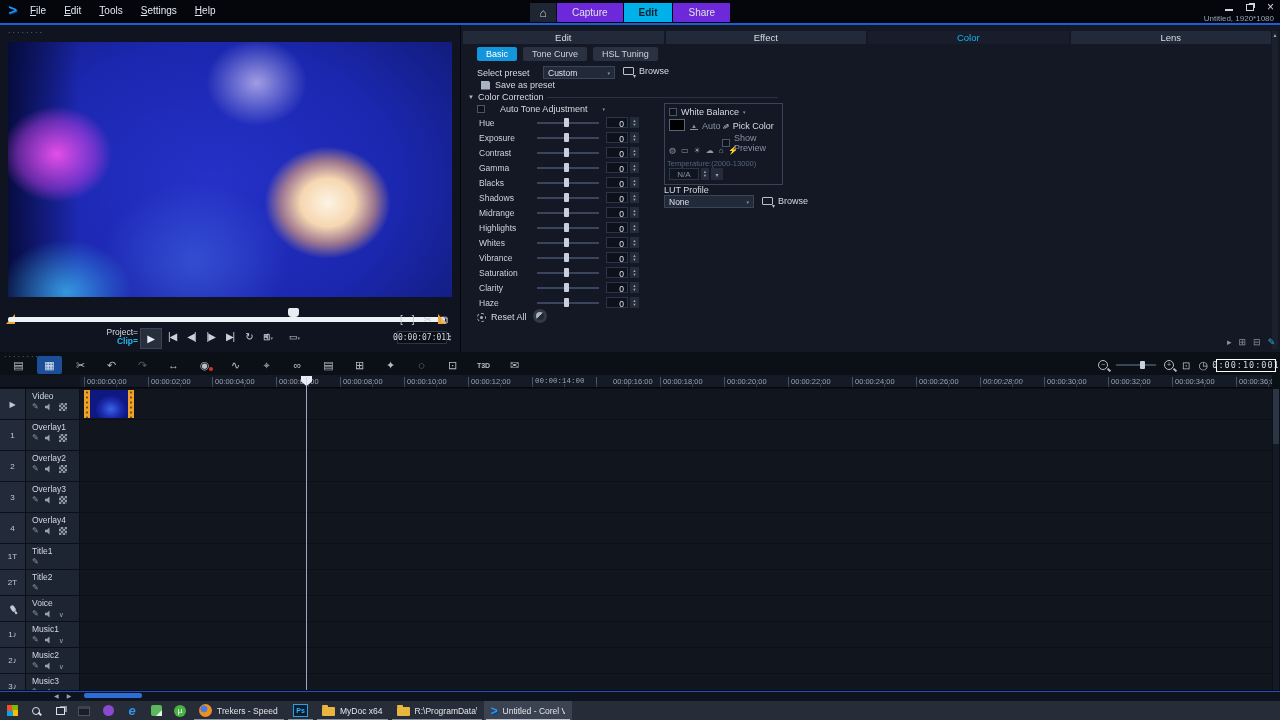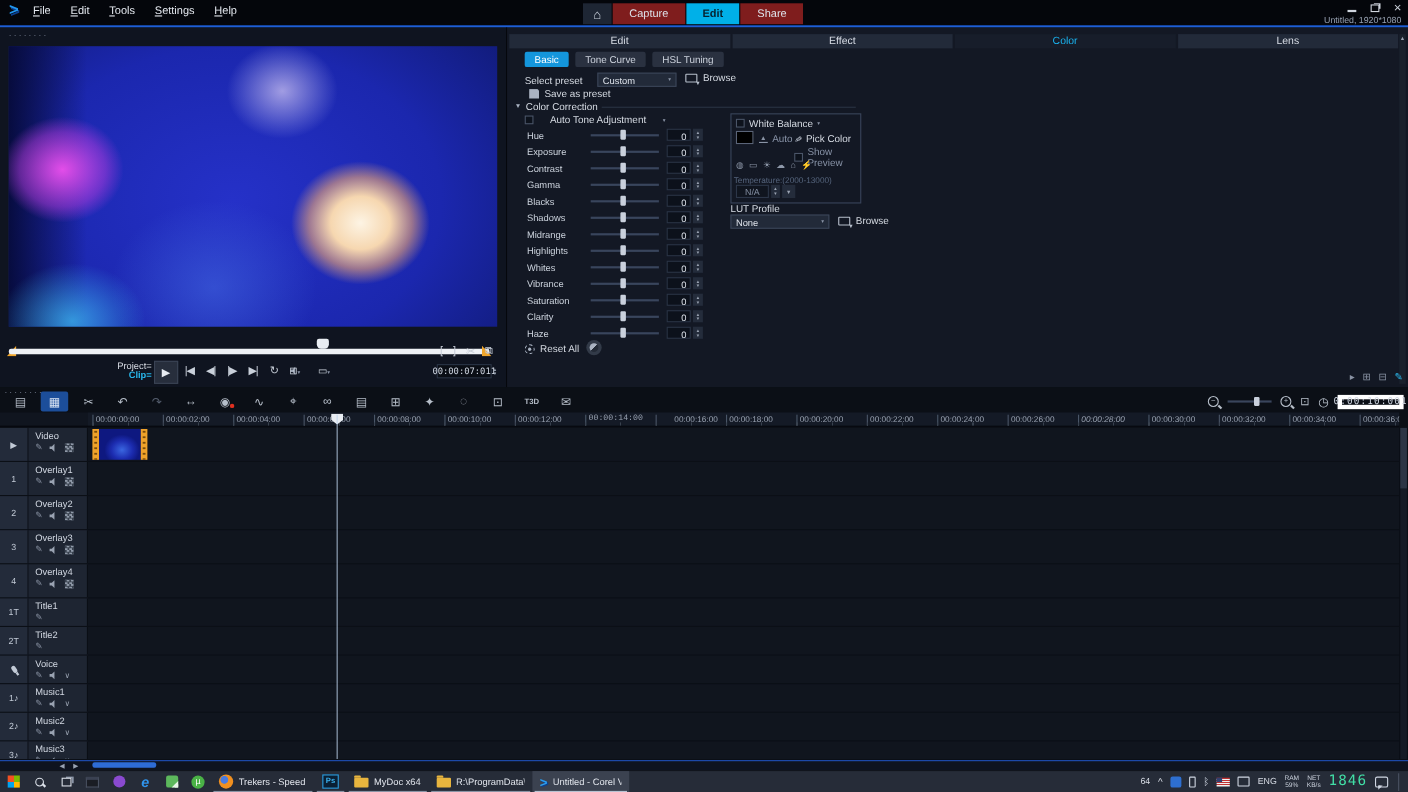--- a/index.html
+++ b/index.html
@@ -8,21 +8,21 @@
 .abs{position:absolute}
 u{text-decoration:underline}
 .mono{font-family:"DejaVu Sans Mono",monospace}
 
 #titlebar{left:0;top:0;width:1280px;height:25px;background:#04060b;border-bottom:2px solid #1d5ed6}
 #logo{left:8px;top:1px;font-style:italic;font-weight:bold;font-size:15px;color:#2196f0;text-shadow:1px 1px 0 #0a3f90}
 #menu-bar{left:30px;top:5px;display:flex;gap:18px}
 .menu-item{font-size:10px;color:#e4e8ef}
 #mode-tabs{left:530px;top:3px;display:flex;gap:1px;height:19px;align-items:stretch}
 .home-btn{width:26px;background:#1e2634;display:grid;place-items:center;color:#c8cfda;font-size:12px}
-.mode-tab{padding:0 15px;line-height:19px;background:#7f1d1d;color:#dde2ea;font-size:10px}
+.mode-tab{padding:0 15px;line-height:19px;background:#6d28d9;color:#dde2ea;font-size:10px}
 .mode-tab.active{background:#00b0e8;color:#06212e;font-weight:bold}
 #win-controls{right:6px;top:2px;display:flex;gap:13px;align-items:center;height:10px}
 .wc-min{width:8px;height:2px;background:#cfd5de;margin-top:5px}
 .wc-restore{width:8px;height:7px;border:1px solid #cfd5de;box-shadow:2px -2px 0 -1px #cfd5de}
 .wc-close{color:#cfd5de;font-size:12px;line-height:10px}
 #win-subtitle{right:6px;top:14px;font-size:8px;color:#98a2b2}
 
 #preview-pane{left:0;top:25px;width:461px;height:327px;background:#0f1420;border-right:1px solid #05070c}
 .grip-dots{color:#646c7c;font-size:9px;letter-spacing:2px;line-height:5px}
 #video{left:8px;top:17px;width:444px;height:255px;background:
@@ -94,21 +94,21 @@
 .tbi.active{background:#1c4e9a;border-radius:2px;color:#dce6f4}
 .tbi.dim{color:#555e6e}
 .tbi.accent::after{content:'';position:absolute;right:4px;bottom:3px;width:4px;height:4px;background:#e03020;border-radius:50%}
 .tbi.small{font-size:7px;font-weight:bold}
 #tb-right{right:4px;top:4px;display:flex;align-items:center;gap:8px;height:18px}
 .i-mag{position:relative;width:10px;height:10px;border:1.5px solid #b6bec9;border-radius:50%;display:inline-block}
 .i-mag::after{content:'';position:absolute;width:4px;height:2px;background:#b6bec9;transform:rotate(45deg);right:-4px;bottom:-2px}
 .i-mag .sign{position:absolute;left:0;top:0;width:100%;text-align:center;font-size:7px;color:#b6bec9;line-height:7px}
 #zoom-slider{width:40px;height:2px;background:#39455c;position:relative}
 #zoom-thumb{position:absolute;left:24px;top:-3px;width:5px;height:8px;background:#c9d0dc;border-radius:1px}
-#tl-timecode{width:60px;height:13px;background:#0a0e15;border:4px solid #ffffff;color:#d2d9e4;font-size:8.5px;display:flex;align-items:center;justify-content:center;letter-spacing:1px}
+#tl-timecode{width:60px;height:13px;background:#0a0e15;border:1px solid #ffffff;color:#d2d9e4;font-size:8.5px;display:flex;align-items:center;justify-content:center;letter-spacing:1px}
 #ruler{left:80px;top:23px;width:1192px;height:13px;background:#141a26;border-bottom:1px solid #05070d;overflow:hidden}
 #ruler::after{content:'';position:absolute;left:4px;bottom:0;width:100%;height:3px;background:repeating-linear-gradient(90deg,#39424f 0 1px,transparent 1px 32px)}
 .tick{position:absolute;top:2px;font-size:7.5px;color:#9aa3b2;border-left:1px solid #4a5668;padding-left:2px;height:11px;white-space:nowrap}
 #ruler-left{left:0;top:23px;width:80px;height:13px;background:#10151f;border-bottom:1px solid #05070d}
 #tracks{left:0;top:37px;width:1272px;height:301px;overflow:hidden}
 .trow{display:flex;margin-bottom:1px}
 .trow.lg{height:30px}.trow.sm{height:25px}
 .tcell-icon{width:26px;background:#232b3a;display:grid;place-items:center;color:#c2cad6;font-size:8px;border-right:1px solid #0a0e15;flex:none}
 .tcell-info{width:54px;background:#1e2532;padding:3px 0 0 6px;border-right:1px solid #0a0e15;flex:none}
 .tname{font-size:8.5px;color:#d2d8e2;line-height:8px}
@@ -724,30 +724,13 @@
       </div>
       <div class="tapp open">
         <span class="i-folder"></span>
         <span class="tlabel">R:\ProgramData\UL...</span>
       </div>
       <div class="tapp open active">
         <span class="i-corel">&gt;</span>
         <span class="tlabel">Untitled - Corel Vid...</span>
       </div>
     </div>
-  <div id="tray">
-    <span class="trtxt">64</span>
-    <span class="trtxt" style="font-size:9px">^</span>
-    <span class="tr-app"></span>
-    <span class="tr-phone"></span>
-    <span class="tr-bt">ᛒ</span>
-    <span class="tr-flag"></span>
-    <span class="tr-ime"></span>
-    <span class="trtxt">ENG</span>
-    <span class="mon" id="mon-a">RAM
-59%</span>
-    <span class="mon" id="mon-b">NET
-KB/s</span>
-    <span class="time">1846</span>
-    <span class="bubble"></span>
-    <span class="edge-strip"></span>
-  </div>
 </div>
 
 </body></html>

